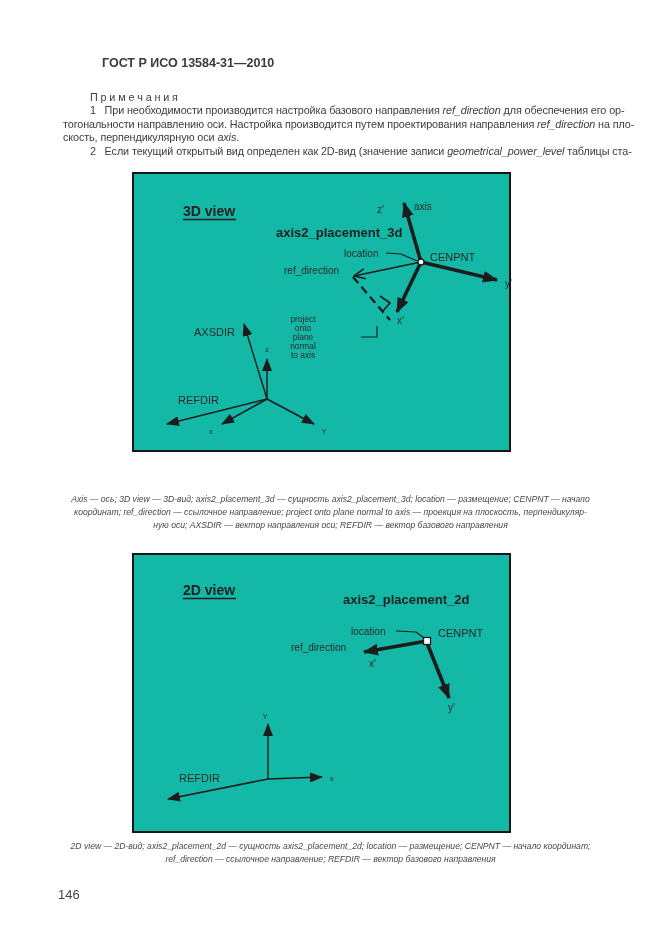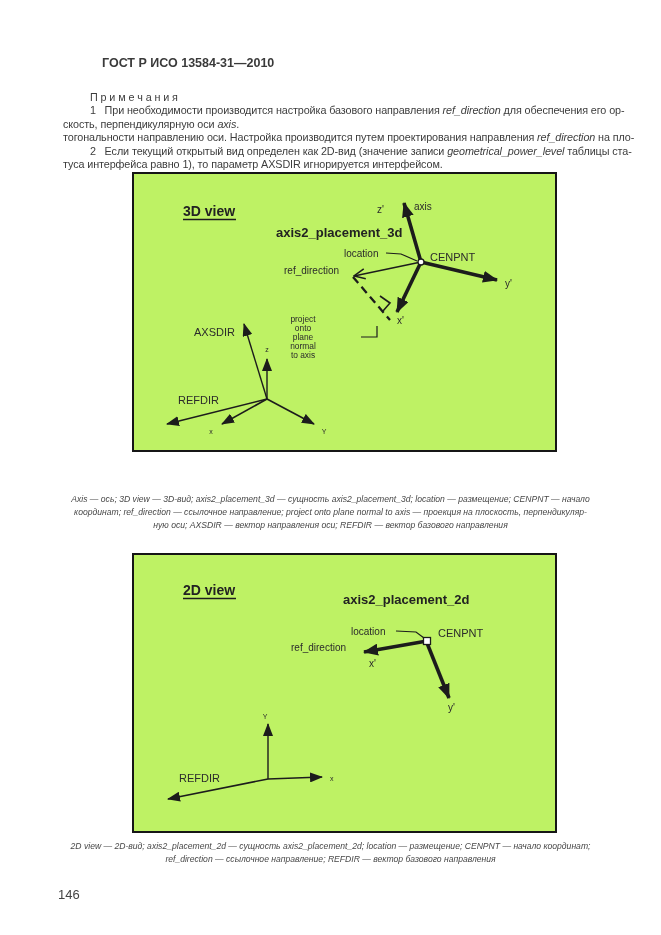--- a/index.html
+++ b/index.html
@@ -19,22 +19,22 @@
   }
   .notes{
     position:absolute;left:63px;top:91px;width:545px;
     font-size:10.8px;line-height:13.4px;color:#3c3c3c;
     letter-spacing:-0.1px;
   }
   .tline{white-space:pre;}
   .ind{padding-left:27px;}
   .it{font-style:italic;}
   .figbox{
-    position:absolute;left:132px;width:425px;height:280px;
-    border:2px solid #161616;background:#bef264;box-sizing:border-box;text-align:center;
+    position:absolute;left:132px;width:379px;height:280px;
+    border:2px solid #161616;background:#14b8a6;box-sizing:border-box;text-align:center;
   }
   #fig1-box{top:172px;}
   #fig2-box{top:520px;margin-top:33px;}
   .figbox svg{position:absolute;left:0;top:0;}
   .caption{
     position:absolute;left:55px;width:551px;
     text-align:center;font-size:8.6px;font-style:italic;
     line-height:13px;color:#474747;margin-top:37px;
   }
   #cap1{top:456px;}
@@ -61,24 +61,23 @@
 </head>
 <body>
 
 <div class="page">
 
   <div class="doc-header">ГОСТ Р ИСО 13584-31—2010</div>
 
   <div class="notes">
     <div class="tline ind">П р и м е ч а н и я</div>
     <div class="tline ind"><span>1   При необходимости производится настройка базового направления </span><span class="it">ref_direction</span><span> для обеспечения его ор-</span></div>
+    <div class="tline"><span>тогональности направлению оси. Настройка производится путем проектирования направления </span><span class="it">ref_direction</span><span> на пло-</span></div>
     <div class="tline"><span>скость, перпендикулярную оси </span><span class="it">axis</span><span>.</span></div>
-    <div class="tline"><span>тогональности направлению оси. Настройка производится путем проектирования направления </span><span class="it">ref_direction</span><span> на пло-</span></div>
     <div class="tline ind"><span>2   Если текущий открытый вид определен как 2D-вид (значение записи </span><span class="it">geometrical_power_level</span><span> таблицы ста-</span></div>
-    <div class="tline">туса интерфейса равно 1), то параметр AXSDIR игнорируется интерфейсом.</div>
   </div>
 
   <div class="figbox" id="fig1-box">
     <svg width="390" height="276" viewBox="0 0 390 276">
       <defs>
         <marker id="ah" markerUnits="userSpaceOnUse" markerWidth="13" markerHeight="10" refX="12" refY="5" orient="auto">
           <path d="M0,0 L13,5 L0,10 z" fill="#1c1c1c"></path>
         </marker>
         <marker id="ahBig" markerUnits="userSpaceOnUse" markerWidth="15" markerHeight="12" refX="14" refY="6" orient="auto">
           <path d="M0,0 L15,6 L0,12 z" fill="#1c1c1c"></path>

